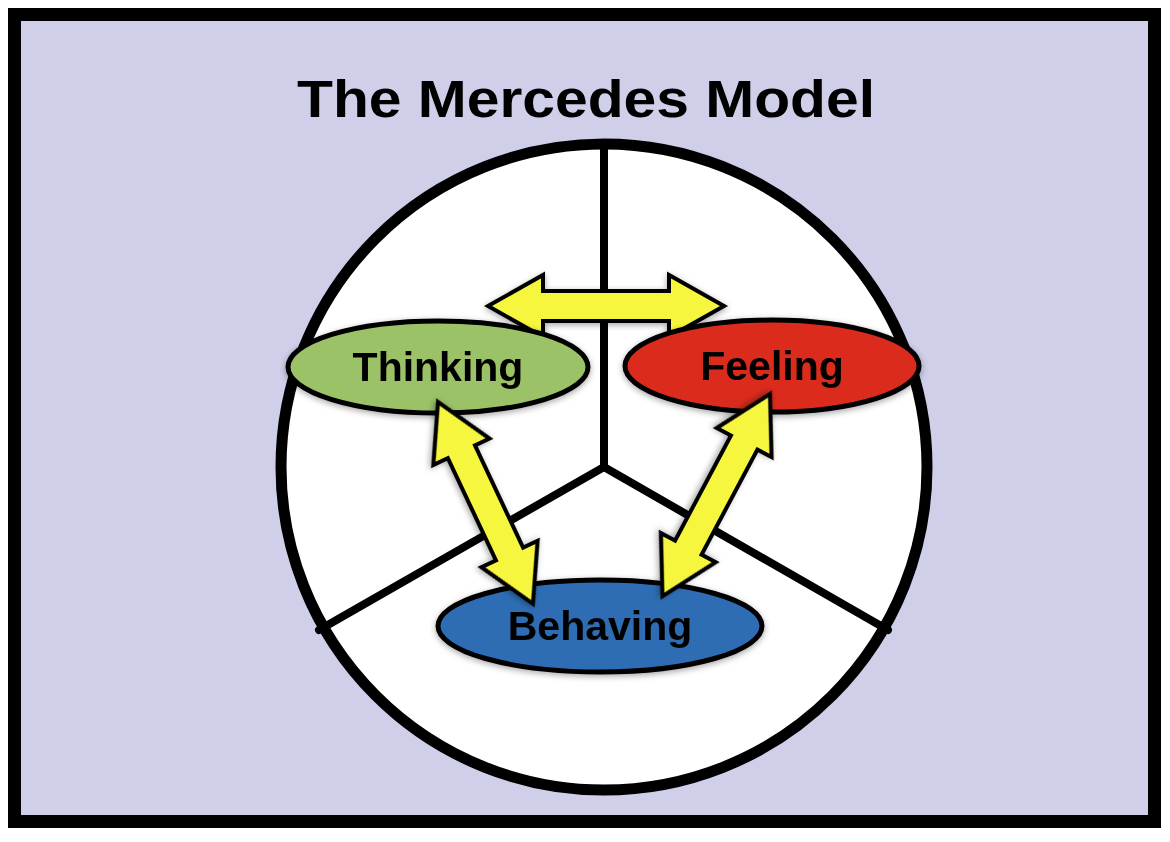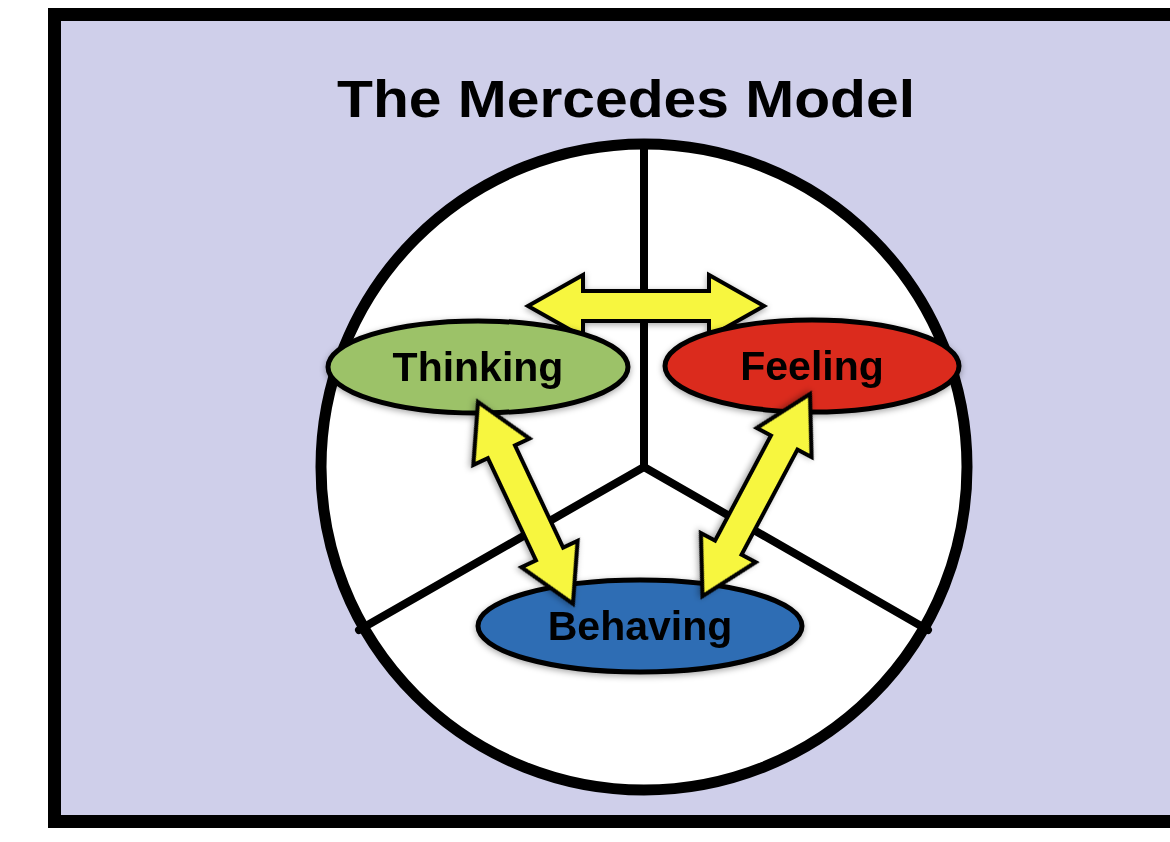--- a/index.html
+++ b/index.html
@@ -8,21 +8,20 @@
     background: #ffffff;
     width: 1170px;
     height: 842px;
     overflow: hidden;
     font-family: "Liberation Sans", sans-serif;
   }
   .stage {
     position: relative;
     width: 1072px;
     height: 842px;
-    margin-left: 40px;
   }
   svg {
     display: block;
     width: 1170px;
     height: 842px;
   }
   .title-text {
     font-family: "Liberation Sans", sans-serif;
     font-weight: bold;
     font-size: 51px;

